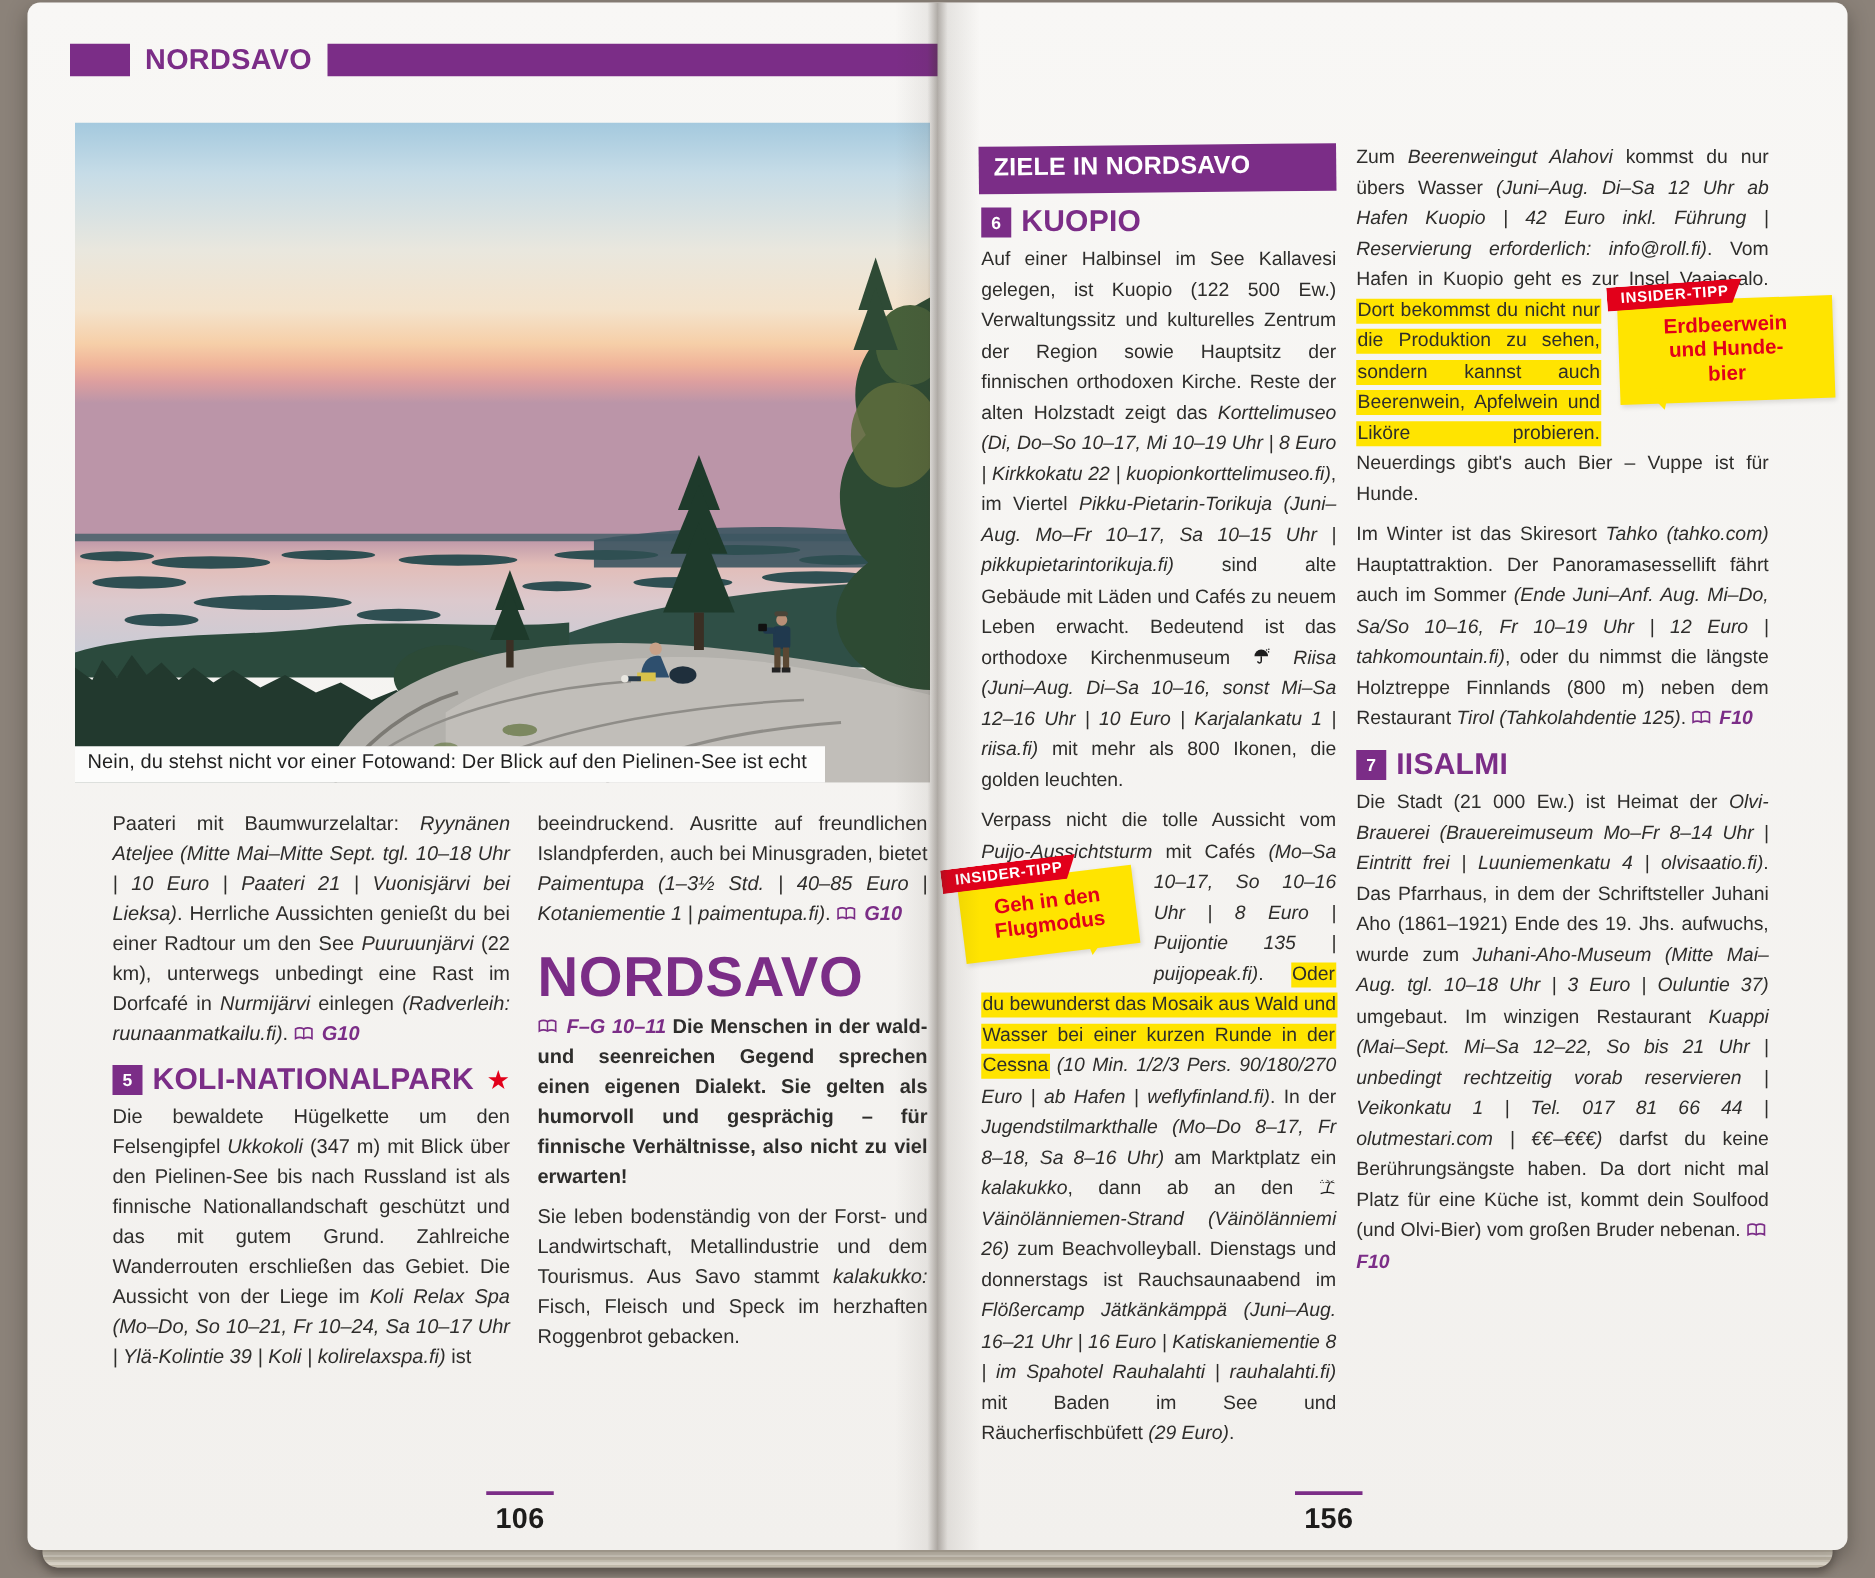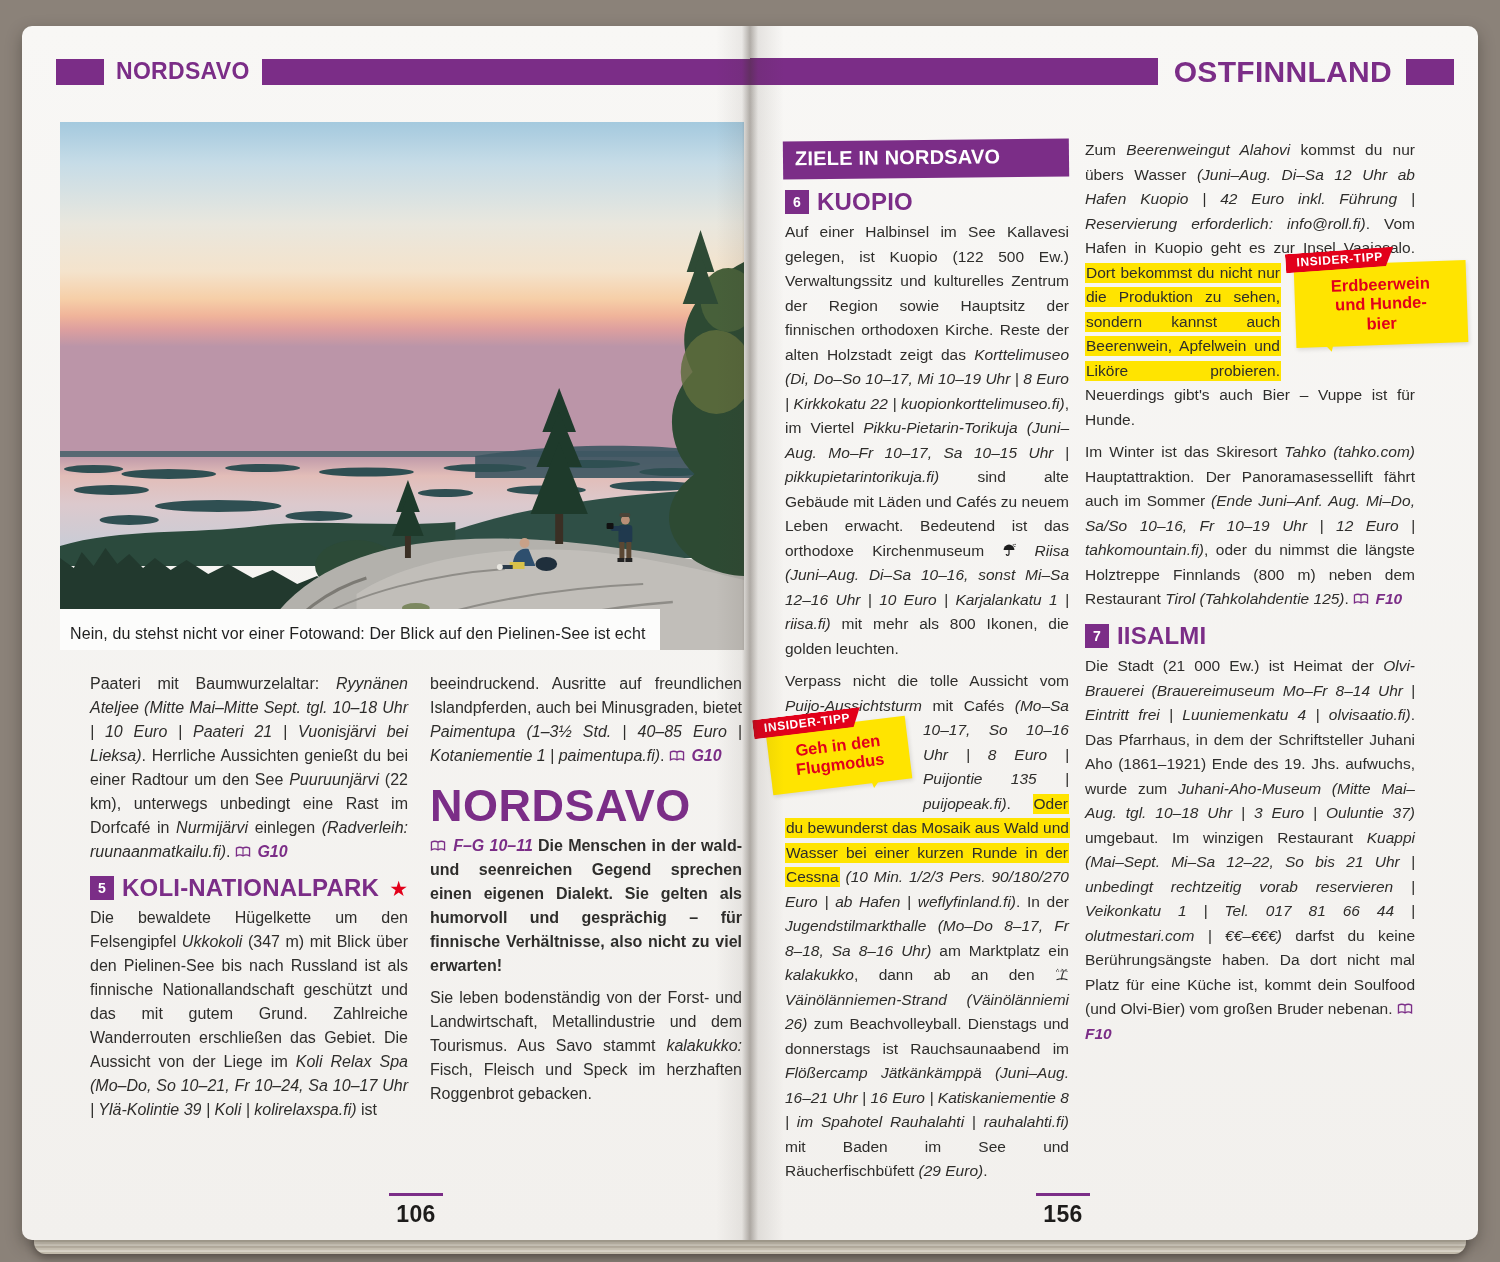--- a/index.html
+++ b/index.html
@@ -6,42 +6,42 @@
     --purple:#7b2d87; --yellow:#ffe400; --red:#e2001a; --ink:#2e2d2b;
   }
   *{box-sizing:border-box;}
   html,body{margin:0;padding:0;}
   body{font-family:"Liberation Sans","DejaVu Sans",sans-serif;background:#8b8279;}
   .scene{position:relative;width:1500px;height:1262px;background:#8b8279;overflow:hidden;}
   .stack{position:absolute;left:34px;right:34px;bottom:8px;height:22px;border-radius:0 0 12px 12px;
     background:repeating-linear-gradient(180deg,#ece6d9 0 2px,#cfc7b7 2px 4px,#ded7c8 4px 6px);
     box-shadow:0 4px 8px rgba(30,25,20,.45);}
   .book{position:absolute;left:22px;right:22px;top:2px;bottom:22px;background:linear-gradient(#f8f7f5,#f2f0ed);
-    border-radius:10px;box-shadow:0 6px 16px rgba(40,35,30,.4);overflow:hidden;margin-top:24px;}
+    border-radius:10px;box-shadow:0 6px 16px rgba(40,35,30,.4);overflow:hidden;}
   .page{position:absolute;top:0;bottom:0;width:728px;}
   .pl{left:0;}
   .pr{left:728px;}
   .gutter{position:absolute;left:694px;top:0;bottom:0;width:68px;pointer-events:none;z-index:6;
     background:linear-gradient(90deg,rgba(60,50,40,0) 0%,rgba(60,50,40,.08) 38%,rgba(60,50,40,.38) 50%,rgba(60,50,40,.10) 62%,rgba(60,50,40,0) 100%);}
   
   .hdr{position:absolute;top:32px;left:0;right:0;height:27px;display:flex;align-items:center;z-index:2;}
   .hdr-l{padding-left:34px;}
   .hdr-r{padding-right:24px;}
   .sq{width:48px;height:26px;background:var(--purple);flex:0 0 auto;}
   .hdr-l .sq{margin-right:12px;}
   .hlabel{color:var(--purple);font-weight:700;font-size:23px;letter-spacing:.3px;white-space:nowrap;}
   .hdr-l .hlabel{margin-right:12px;}
   .hdr-r .hlabel{font-size:30px;margin-right:14px;}
   .hbar{flex:1;height:26px;background:var(--purple);}
   .hdr-r .hbar{margin-right:16px;height:27px;}
   
   .photo{position:absolute;top:96px;left:38px;width:684px;height:528px;margin:0;z-index:1;}
   .photo svg{width:100%;height:100%;display:block;}
   .caption{position:absolute;left:0;bottom:0;background:#fcfcfb;color:#1f1f1f;font-size:16px;
-    padding:16px 14px 7px 10px;white-space:nowrap;letter-spacing:.1px;}
+    padding:4px 14px 7px 10px;white-space:nowrap;letter-spacing:.1px;}
   
   .body{position:absolute;display:flex;}
   .body-l{top:646px;left:68px;width:652px;gap:22px;}
   .body-r{top:112px;left:35px;width:630px;gap:16px;}
   .colA{width:318px;}
   .colB{width:312px;}
   .colC{width:284px;}
   .colD{width:330px;}
   .colA,.colB{font-size:16px;line-height:24px;}
   .colC,.colD{font-size:15.5px;line-height:24.5px;}
@@ -223,25 +223,20 @@
         </div>
       </div>
 
       <div class="footer foot-l">
         <span class="frule"></span>
         <span class="fnum">106</span>
       </div>
     </div>
 
     <div class="page pr">
-      <div class="hdr hdr-r">
-        <span class="hbar"></span>
-        <span class="hlabel">OSTFINNLAND</span>
-        <span class="sq"></span>
-      </div>
 
       <div class="body body-r">
         <div class="col colC">
           <div class="banner">ZIELE IN NORDSAVO</div>
           <h3 class="sec">
             <span class="secnum">6</span>
             <span class="sectitle">KUOPIO</span>
           </h3>
           <p class="bp"><span class="">Auf einer Halbinsel im See Kallavesi gelegen, ist Kuopio (122 500 Ew.) Verwaltungssitz und kulturelles Zentrum der Region sowie Hauptsitz der finnischen orthodoxen Kirche. Reste der alten Holzstadt zeigt das </span><span class="it">Korttelimuseo (Di, Do–So 10–17, Mi 10–19 Uhr | 8 Euro | Kirkkokatu 22 | kuopionkorttelimuseo.fi)</span><span class="">, im Viertel </span><span class="it">Pikku-Pietarin-Torikuja (Juni–Aug. Mo–Fr 10–17, Sa 10–15 Uhr | pikkupietarintorikuja.fi)</span><span class=""> sind alte Gebäude mit Läden und Cafés zu neuem Leben erwacht. Bedeutend ist das orthodoxe Kirchenmuseum </span><span class="icon icon-umbrella"><svg viewBox="0 0 18 18" width="14" height="14">
                   <path d="M2 9 A7 7 0 0 1 16 9 Z" fill="#1d1d1d"></path>

